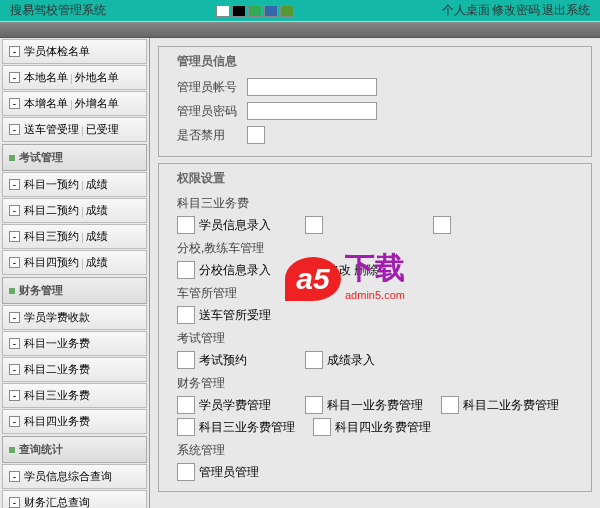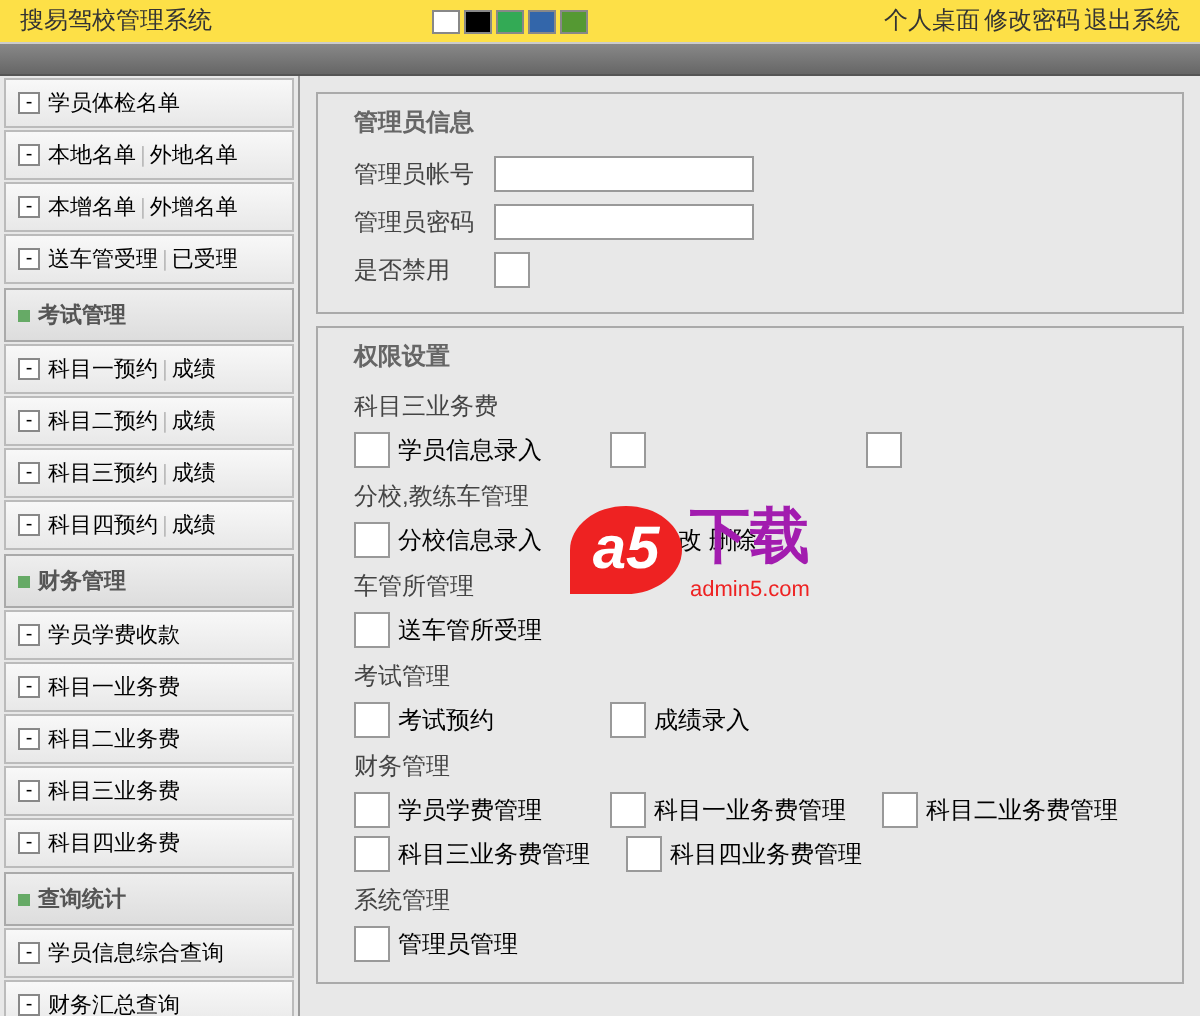--- a/index.html
+++ b/index.html
@@ -1,17 +1,17 @@
 <!DOCTYPE html>
 <html><head>
 <meta charset="utf-8">
 <style>
 * { margin: 0; padding: 0; box-sizing: border-box; }
 body { font-family: "SimSun", Arial, sans-serif; font-size: 12px; background: #e8e8e8; width: 600px; height: 508px; overflow: hidden; }
-.topbar { height: 22px; background: #fde047; border-bottom: 1px solid #ccc; display: flex; align-items: center; }
+.topbar { height: 22px; background: #14b8a6; border-bottom: 1px solid #ccc; display: flex; align-items: center; }
 .title { padding: 0 10px; color: #333; }
 .colors { margin-left: 100px; display: flex; gap: 2px; }
 .colors span { width: 14px; height: 12px; border: 1px solid #888; display: inline-block; }
 .top-links { margin-left: auto; padding-right: 10px; display: flex; gap: 2px; color: #333; }
 .top-links span { cursor: pointer; }
 .toolbar { height: 16px; background: linear-gradient(#888, #666); border-bottom: 1px solid #555; }
 .main { display: flex; height: 470px; }
 .sidebar { width: 150px; background: #e8e8e8; border-right: 1px solid #999; overflow-y: auto; }
 .sb-item { border: 1px solid #bbb; background: linear-gradient(#f8f8f8, #e8e8e8); padding: 4px 6px; margin: 1px 2px; display: flex; align-items: center; cursor: pointer; font-size: 11px; }
 .sb-item .pm { width: 11px; height: 11px; border: 1px solid #888; background: #fff; margin-right: 4px; text-align: center; line-height: 9px; font-size: 10px; }
@@ -21,21 +21,21 @@
 .content { flex: 1; background: #e8e8e8; padding: 8px; overflow-y: auto; }
 .panel { border: 1px solid #aaa; margin-bottom: 6px; padding: 6px 18px; background: #e8e8e8; }
 .panel-title { font-weight: bold; color: #666; margin-bottom: 8px; font-size: 12px; }
 .row { display: flex; align-items: center; margin-bottom: 6px; }
 .lbl { width: 70px; color: #444; font-size: 12px; }
 .inp { border: 1px solid #999; background: #fff; width: 130px; height: 18px; }
 .chk { width: 18px; height: 18px; border: 1px solid #999; background: #fff; display: inline-block; margin-right: 4px; flex-shrink: 0; }
 .chkrow { display: flex; flex-wrap: wrap; gap: 4px 18px; margin-bottom: 4px; }
 .chkitem { display: flex; align-items: center; min-width: 110px; }
 .section-lbl { color: #444; margin: 6px 0 4px; font-size: 12px; }
-.logo { position: absolute; top: 248px; left: 285px; z-index: 10; display: flex; align-items: center; }
+.logo { position: absolute; top: 248px; left: 285px; z-index: 10; display: flex; align-items: flex-end; }
 .logo-circle { width: 56px; height: 44px; background: #e22; border-radius: 50% 50% 50% 0; color: #fff; font-size: 30px; font-weight: bold; display: flex; align-items: center; justify-content: center; font-style: italic; }
 .logo-text { margin-left: 4px; }
 .logo-text .t1 { font-size: 30px; font-weight: bold; color: #a21caf; }
 .logo-text .t2 { font-size: 11px; color: #e22; }
 </style>
 </head>
 <body>
 
 <div class="topbar">
   <span class="title">搜易驾校管理系统</span>

